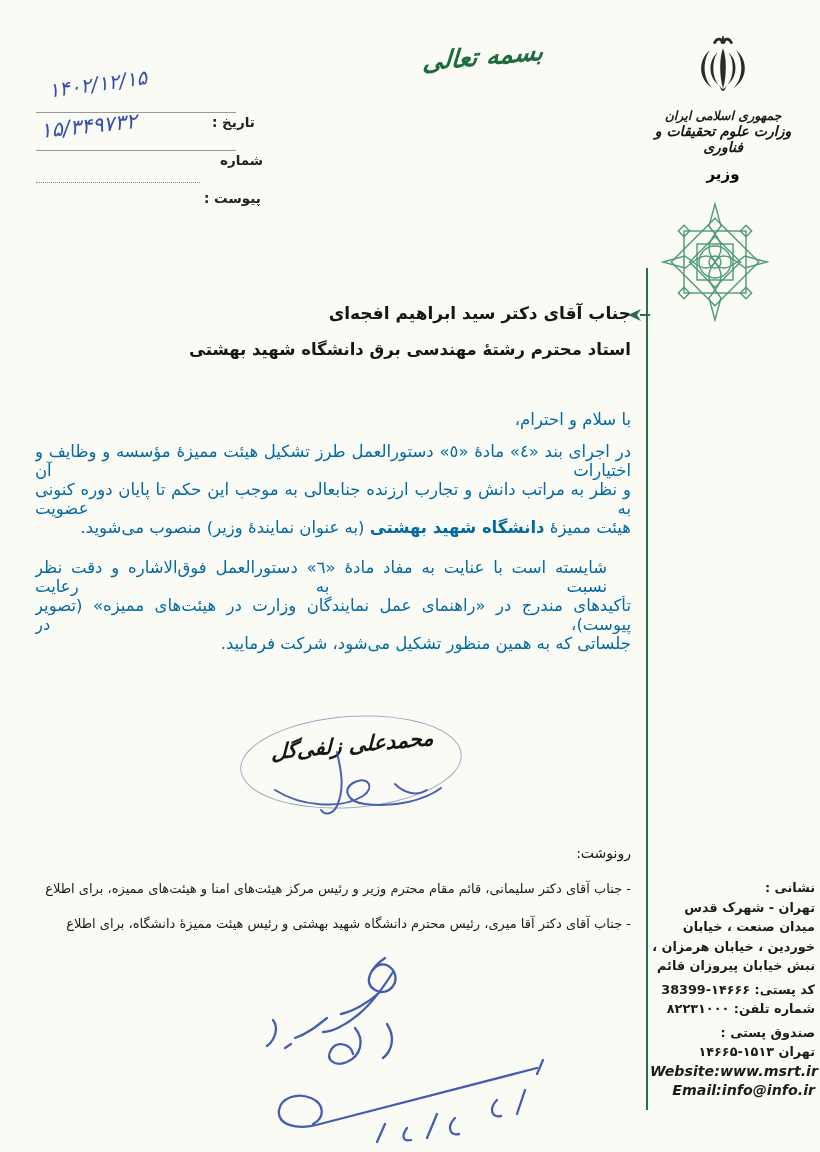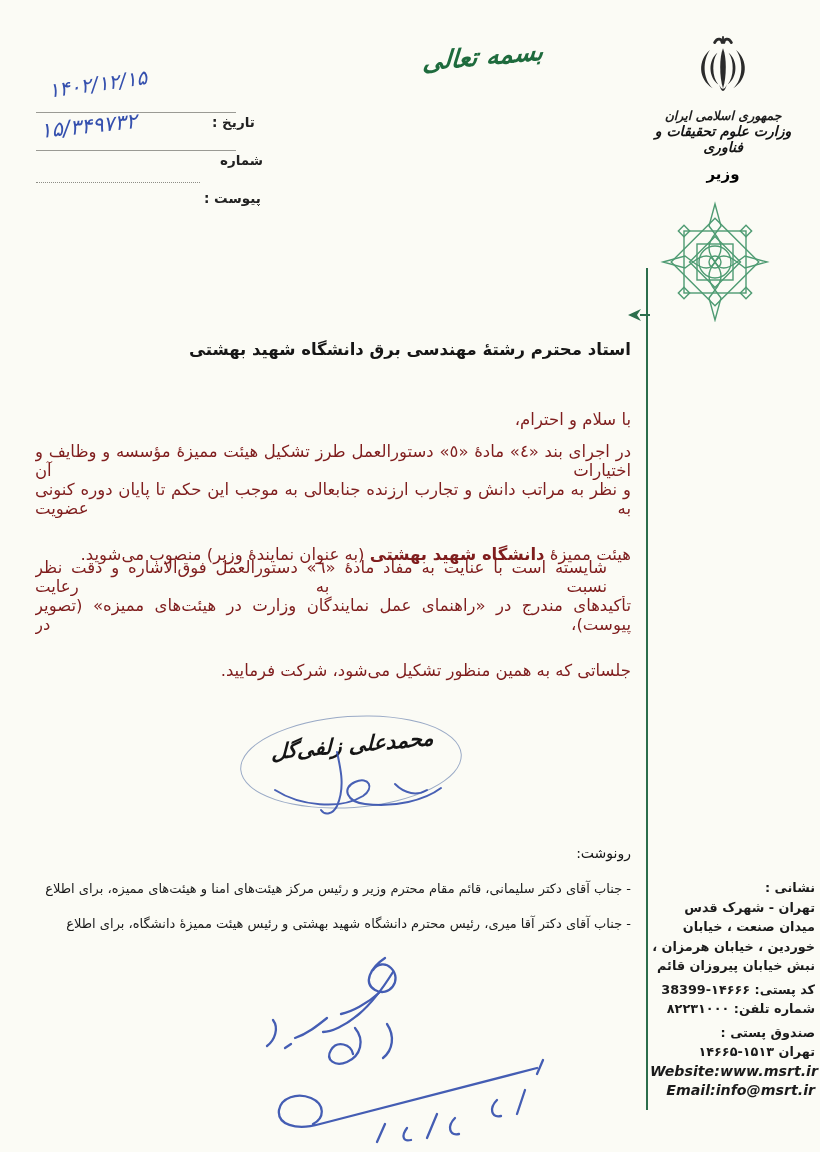--- a/index.html
+++ b/index.html
@@ -27,23 +27,23 @@
 
   
   .letterhead{text-align:center;}
   .lh-country{font-size:12.5px;font-weight:600;font-style:italic;font-family:"DejaVu Serif",serif;color:#1d1d1d;}
   .lh-ministry{font-size:14px;font-weight:bold;font-style:italic;font-family:"DejaVu Serif",serif;color:#141414;}
   .lh-title{font-size:15px;font-weight:bold;letter-spacing:7px;margin-top:10px;color:#000000;}
 
   
   .recipient{font-weight:bold;font-size:17px;text-align:right;}
   .recipient2{font-weight:bold;font-size:16.5px;text-align:right;}
-  .bodytext{font-size:16.5px;color:#7f1d1d;}
+  .bodytext{font-size:16.5px;color:#0369a1;}
   .jline{text-align:justify;text-align-last:justify;height:38px;overflow:hidden;}
-  .lastline{text-align:right;height:38px;margin-top:27px;}
+  .lastline{text-align:right;height:38px;}
   .indent{padding-right:24px;}
   .bold-inline{font-weight:bold;}
 
   
   .sig-ellipse{
     width:220px;height:90px;border:1px solid #9aaac6;border-radius:50%;
     transform:rotate(-4deg);
   }
   .sig-name{
     width:235px;text-align:center;font-family:"DejaVu Serif",serif;
@@ -132,20 +132,21 @@
 
   <div class="abs" style="left:626px;top:306px;">
     <svg width="24" height="18" viewBox="0 0 24 18">
       <path d="M2,9 L15,3 L11,9 L15,15 Z" fill="#2c6e4c"></path>
       <path d="M14,9 L24,9" stroke="#2c6e4c" stroke-width="2"></path>
     </svg>
   </div>
 
   <div class="abs vline" style="left:646px;top:268px;height:842px;"></div>
 
+  <div class="abs recipient" style="left:35px;top:303px;width:596px;">جناب آقای دکتر سید ابراهیم افجه‌ای</div>
   <div class="abs recipient2" style="left:35px;top:340px;width:596px;">استاد محترم رشتهٔ مهندسی برق دانشگاه شهید بهشتی</div>
 
   <div class="abs bodytext" style="left:35px;top:410px;width:596px;text-align:right;">با سلام و احترام،</div>
 
   <div class="abs bodytext" style="left:35px;top:442px;width:596px;">
     <div class="jline">در اجرای بند «٤» مادهٔ «٥» دستورالعمل طرز تشکیل هیئت ممیزهٔ مؤسسه و وظایف و اختیارات آن</div>
     <div class="jline">و نظر به مراتب دانش و تجارب ارزنده جنابعالی به موجب این حکم تا پایان دوره کنونی به عضویت</div>
     <div class="lastline"><span>هیئت ممیزهٔ </span><span class="bold-inline">دانشگاه شهید بهشتی</span><span> (به عنوان نمایندهٔ وزیر) منصوب می‌شوید.</span></div>
   </div>
 
@@ -200,16 +201,16 @@
     <div>نشانی :</div>
     <div>تهران - شهرک قدس</div>
     <div>میدان صنعت ، خیابان</div>
     <div>خوردین ، خیابان هرمزان ،</div>
     <div>نبش خیابان پیروزان قائم</div>
     <div class="gap">کد پستی: ۱۴۶۶۶-38399</div>
     <div>شماره تلفن: ۸۲۲۳۱۰۰۰</div>
     <div class="gap">صندوق پستی :</div>
     <div>تهران ۱۵۱۳-۱۴۶۶۵</div>
     <div class="latin">Website:www.msrt.ir</div>
-    <div class="latin">Email:info@msrt.ir</div>
+    <div class="latin">Email:info@info.ir</div>
   </div>
 
 </div>
 
 </body></html>

